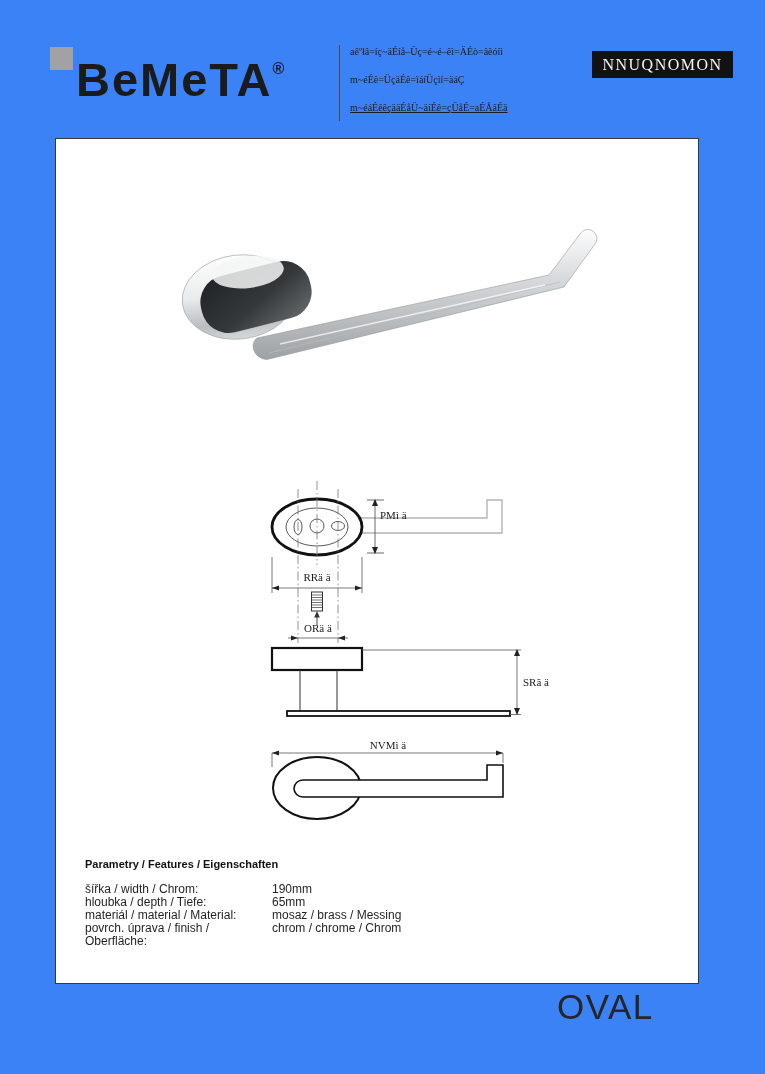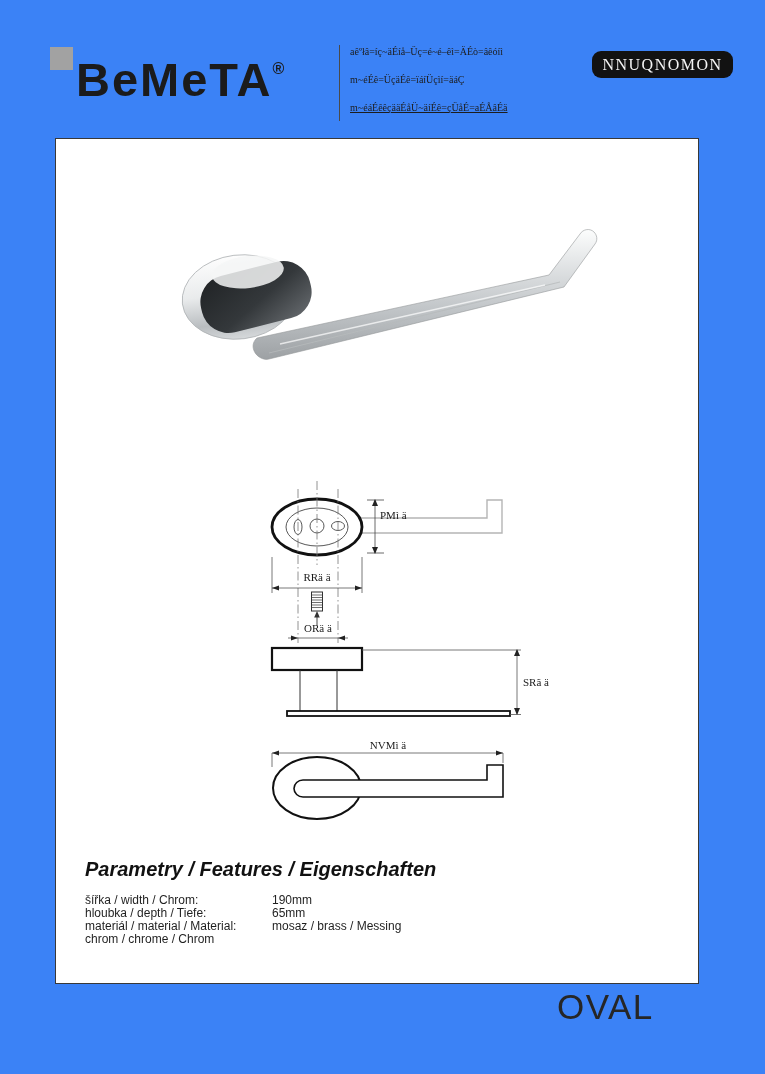--- a/index.html
+++ b/index.html
@@ -15,30 +15,30 @@
     letter-spacing:2px;color:#1b1b1b;line-height:58px;white-space:nowrap;
   }
   .logo-reg{font-size:16px;font-weight:700;vertical-align:22px;letter-spacing:0;}
   .header-divider{position:absolute;left:339px;top:45px;width:1px;height:76px;background:#4a4a4a;}
   .desc-line{
     position:absolute;left:350px;width:245px;height:22px;
     font-family:"Liberation Serif","DejaVu Serif",serif;font-size:10px;color:#1d1d1d;white-space:nowrap;
   }
   .code-badge{
     position:absolute;left:592px;top:51px;width:141px;height:27px;background:#121212;
-    display:flex;align-items:center;justify-content:center;border-radius:9px;
+    display:flex;align-items:center;justify-content:center;
   }
   .code-badge span{
     font-family:"Liberation Serif","DejaVu Serif",serif;font-size:16px;color:#f5f5f5;letter-spacing:1.5px;
   }
   
   .frame{position:absolute;left:55px;top:138px;width:642px;height:844px;border:1.5px solid #383838;background:#ffffff;}
   
   .params{position:absolute;left:85px;top:858px;width:460px;color:#1f1f1f;}
-  .params h3{margin:0 0 13px 0;font-size:20px;font-weight:700;color:#111;font-style:italic;}
+  .params h3{margin:0 0 13px 0;font-size:11px;font-weight:700;color:#111;}
   .param-row{display:flex;font-size:12px;line-height:12.9px;}
   .param-label{width:187px;}
   .param-value{flex:1;}
   
   .product-name{
     position:absolute;left:557px;top:987px;font-size:35px;letter-spacing:1.5px;color:#262626;
     font-family:"Liberation Sans",sans-serif;font-weight:400;
   }
   svg{position:absolute;}
   svg text{font-family:"Liberation Serif","DejaVu Serif",serif;font-size:11px;fill:#1a1a1a;}
@@ -159,19 +159,20 @@
     </div>
     <div class="param-row">
       <span class="param-label">hloubka / depth / Tiefe:</span>
       <span class="param-value">65mm</span>
     </div>
     <div class="param-row">
       <span class="param-label">materiál / material / Material:</span>
       <span class="param-value">mosaz / brass / Messing</span>
     </div>
     <div class="param-row">
+      <span class="param-label">povrch. úprava / finish / Oberfläche:</span>
       <span class="param-value">chrom / chrome / Chrom</span>
     </div>
   </div>
 
   <div class="product-name">OVAL</div>
 
 </div>
 
 </body></html>

